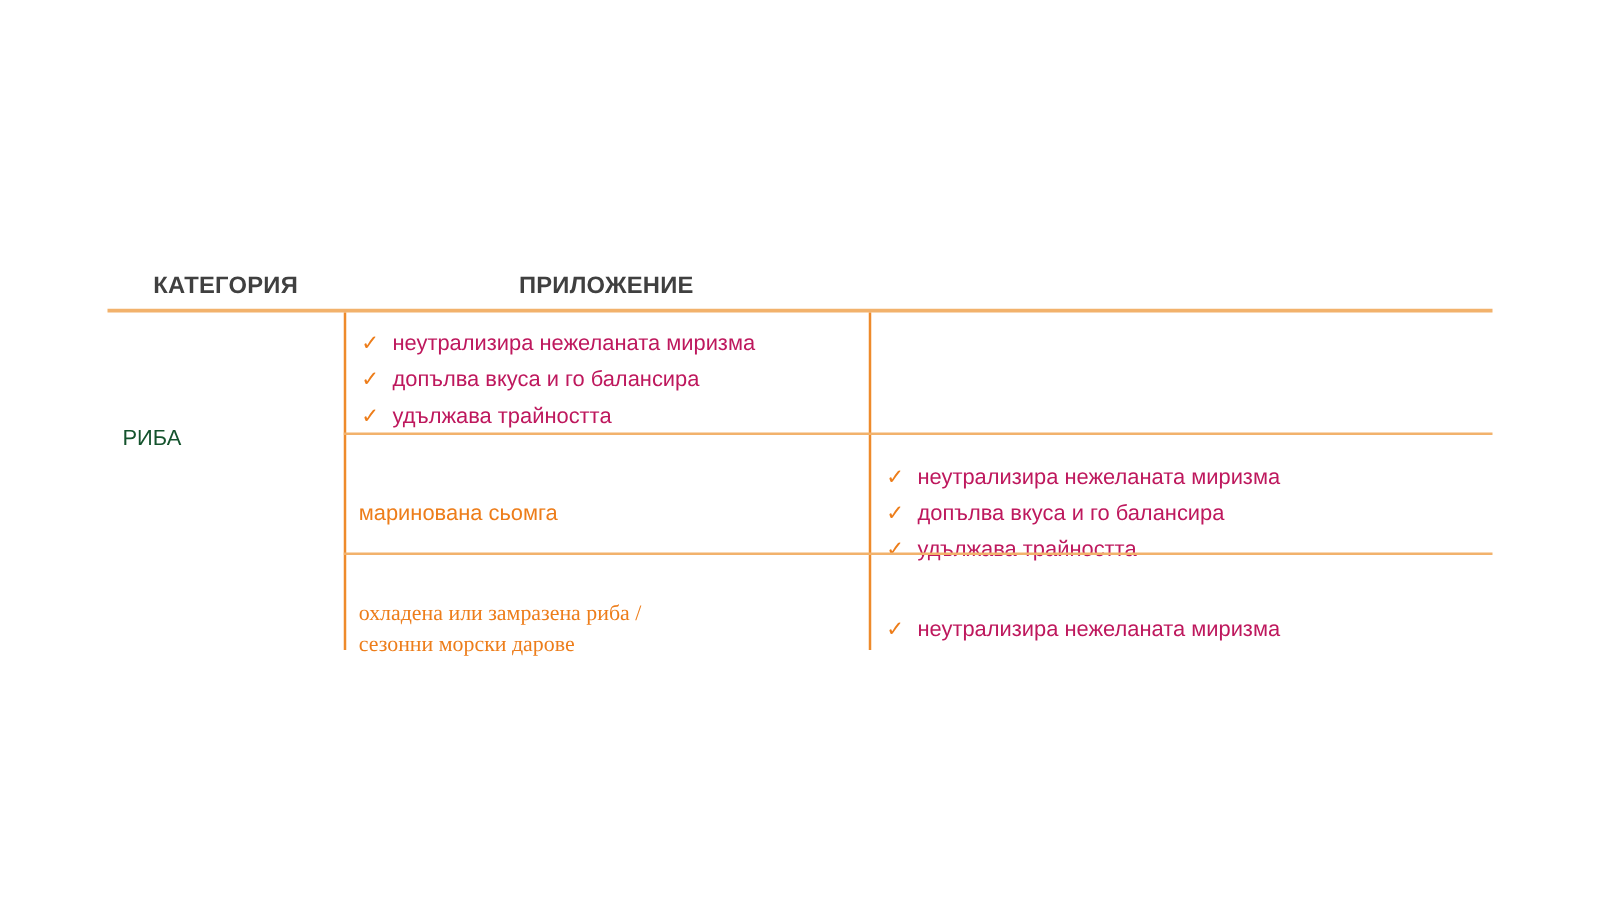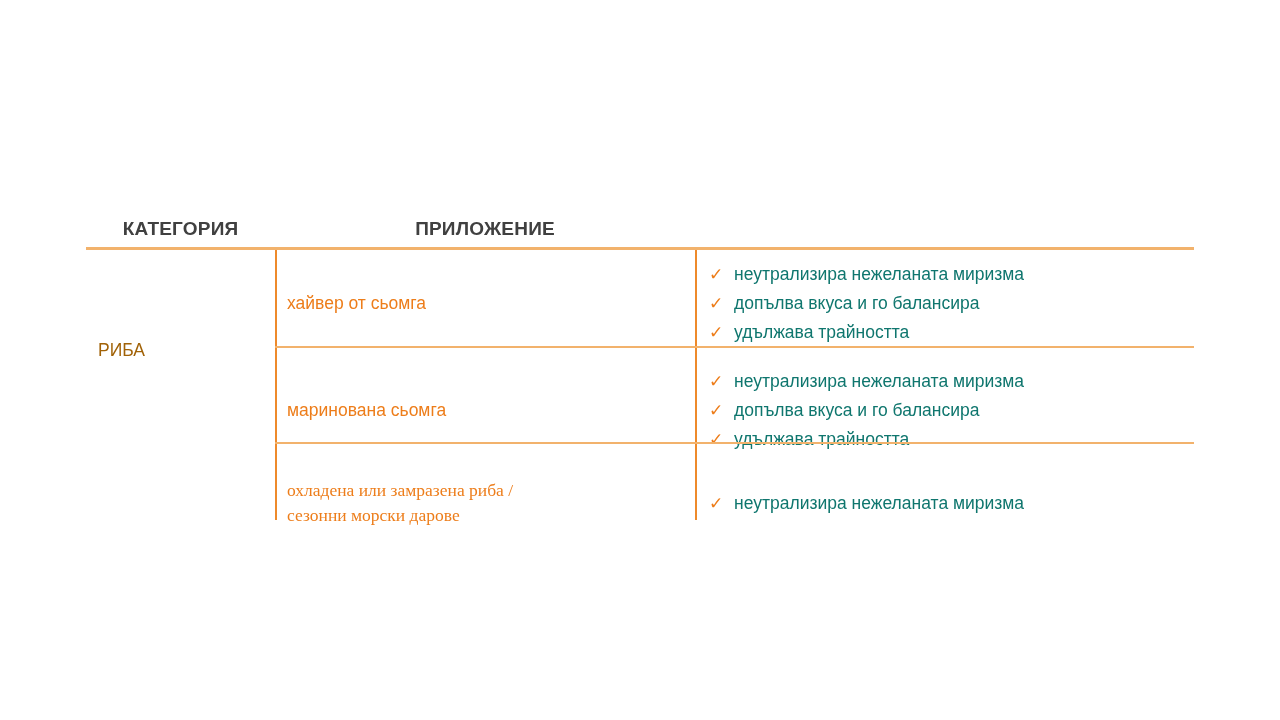--- a/index.html
+++ b/index.html
@@ -102,21 +102,21 @@
     white-space: nowrap;
   }
   .check {
     color: #ED7D1A;
     font-size: 17px;
     width: 25px;
     flex: 0 0 25px;
     line-height: 29px;
   }
   .bullet-text {
-    color: #0f766e;
+    color: #be185d;
     font-size: 17.5px;
     line-height: 29px;
   }
 
   
   .row-sep {
     position: absolute;
     left: 189px;
     width: 919px;
     height: 2px;
@@ -126,21 +126,21 @@
     position: absolute;
     width: 2px;
     background: #EE8A2B;
   }
   .vline-1 { left: 189px; }
   .vline-2 { left: 609px; }
 
   .cat-label {
     position: absolute;
     left: 12px;
-    color: #a16207;
+    color: #14532d;
     font-size: 17.5px;
     line-height: 29px;
     white-space: nowrap;
   }
   .cat-fish    { top: 86px; }
   .cat-seafood { top: 144px; }
 
   .app-multiline { white-space: pre-line; font-family: Liberation Serif, serif; }
 </style>
 </head>
@@ -158,21 +158,20 @@
 
     <div class="tbody">
 
       <div class="vline vline-1" style="top:0;height:270px;"></div>
       <div class="vline vline-2" style="top:0;height:270px;"></div>
 
       <div class="cat-label cat-fish">РИБА</div>
 
       <div class="row row-r1">
         <div class="cell cell-category"></div>
-        <div class="cell cell-app">хайвер от сьомга</div>
         <div class="cell cell-result">
           <div class="bullet">
             <span class="check">✓</span>
             <span class="bullet-text">неутрализира нежеланата миризма</span>
           </div>
           <div class="bullet">
             <span class="check">✓</span>
             <span class="bullet-text">допълва вкуса и го балансира</span>
           </div>
           <div class="bullet">

